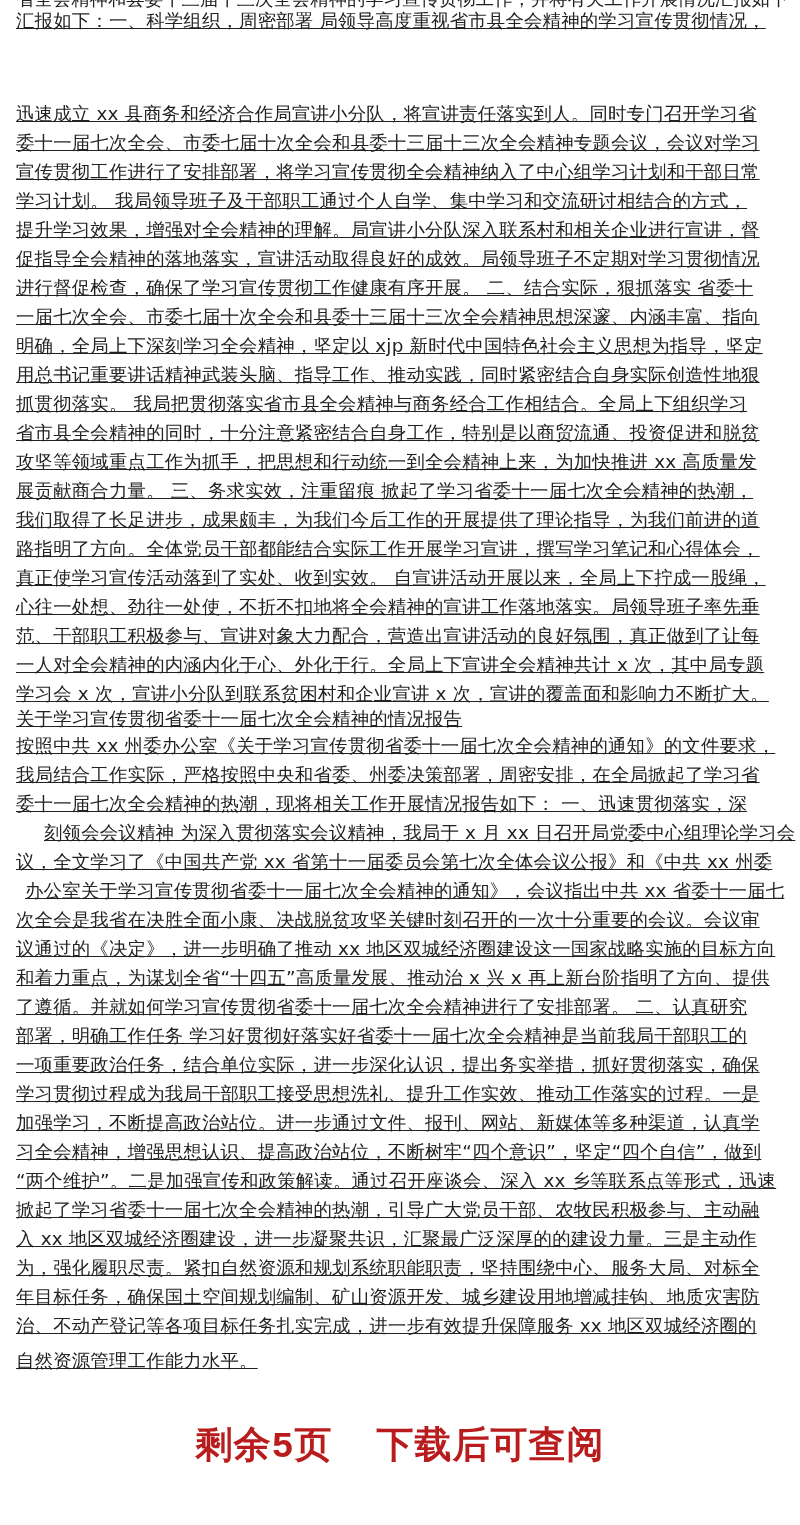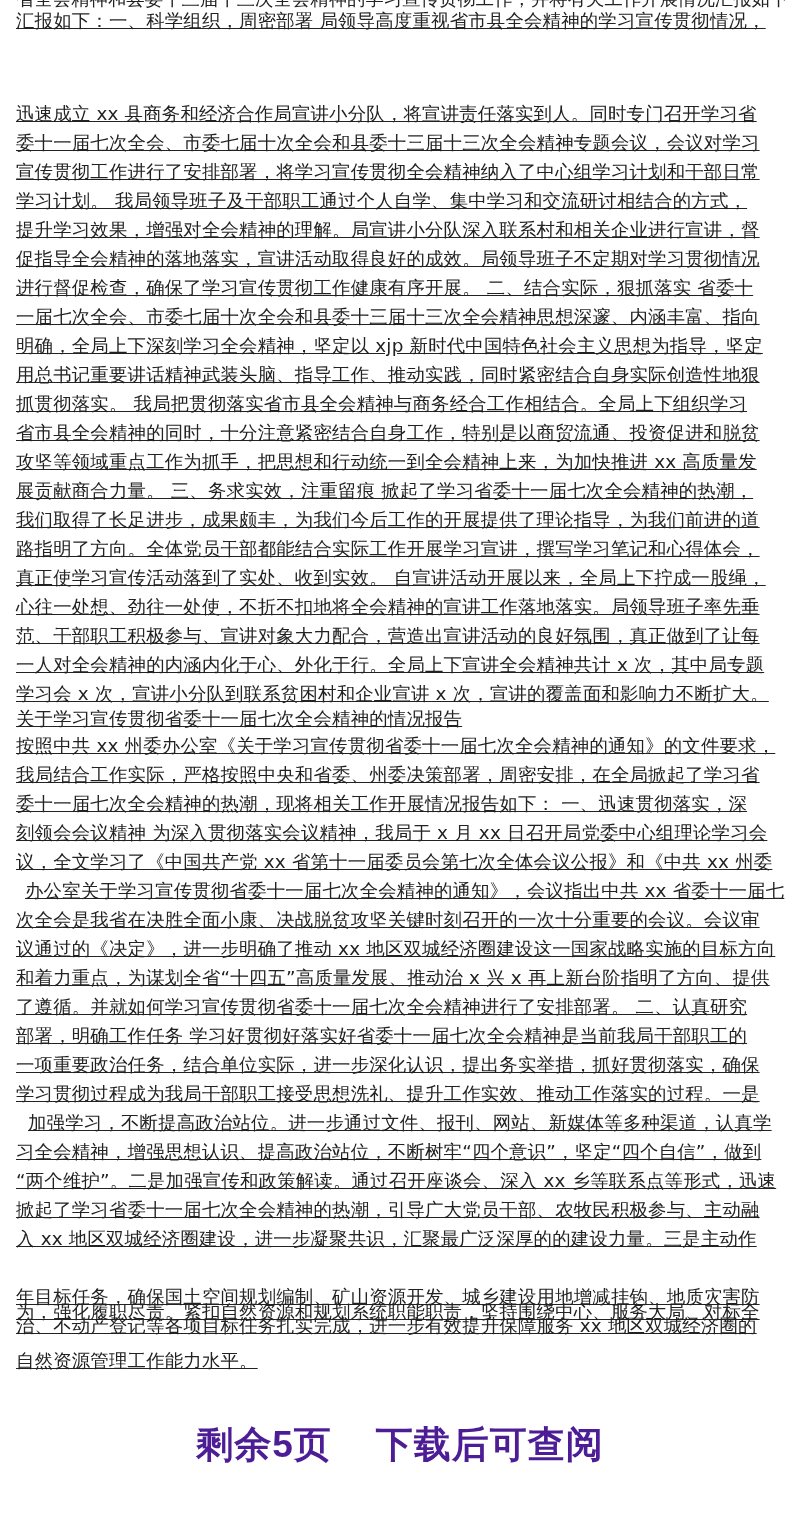--- a/index.html
+++ b/index.html
@@ -1,20 +1,20 @@
 <!DOCTYPE html>
 <html><head>
 <meta charset="utf-8">
 <style>
   html, body { margin: 0; padding: 0; background: #ffffff; }
   body { width: 800px; height: 1525px; position: relative; overflow: hidden; font-family: "DejaVu Sans", "Liberation Sans", sans-serif; color: #222; }
   .doc { position: absolute; left: 16px; top: 0; width: 772px; }
   .line { position: absolute; left: 0; height: 29px; line-height: 29px; font-size: 18.4px; white-space: nowrap; letter-spacing: 0.2px; text-decoration: underline; }
   .cutline { position: absolute; left: 16px; top: -16px; width: 772px; height: 29px; line-height: 29px; font-size: 18.4px; white-space: nowrap; overflow: hidden; color: #222; }
-  .footer { position: absolute; left: 0; top: 1420px; width: 800px; text-align: center; font-size: 37px; font-weight: bold; color: #4c1d95; font-family: Liberation Sans, sans-serif; letter-spacing: 1px; }
+  .footer { position: absolute; left: 0; top: 1420px; width: 800px; text-align: center; font-size: 37px; font-weight: bold; color: #b91c1c; font-family: Liberation Mono, monospace; letter-spacing: 1px; }
   .footer span { display: inline-block; }
   .footer .gap { width: 44px; }
 </style>
 </head>
 <body>
 
 <div class="cutline">省全会精神和县委十三届十三次全会精神的学习宣传贯彻工作，并将有关工作开展情况汇报如下</div>
 
 <div class="doc" id="doc">
     <div class="line" style="top: 6px;">汇报如下：一、科学组织，周密部署  局领导高度重视省市县全会精神的学习宣传贯彻情况，</div>
@@ -36,36 +36,36 @@
     <div class="line" style="top: 534px;">路指明了方向。全体党员干部都能结合实际工作开展学习宣讲，撰写学习笔记和心得体会，</div>
     <div class="line" style="top: 563px;">真正使学习宣传活动落到了实处、收到实效。  自宣讲活动开展以来，全局上下拧成一股绳，</div>
     <div class="line" style="top: 592px;">心往一处想、劲往一处使，不折不扣地将全会精神的宣讲工作落地落实。局领导班子率先垂</div>
     <div class="line" style="top: 621px;">范、干部职工积极参与、宣讲对象大力配合，营造出宣讲活动的良好氛围，真正做到了让每</div>
     <div class="line" style="top: 650px;">一人对全会精神的内涵内化于心、外化于行。全局上下宣讲全会精神共计 x 次，其中局专题</div>
     <div class="line" style="top: 679px;">学习会 x 次，宣讲小分队到联系贫困村和企业宣讲 x 次，宣讲的覆盖面和影响力不断扩大。</div>
     <div class="line" style="top: 704px;">关于学习宣传贯彻省委十一届七次全会精神的情况报告</div>
     <div class="line" style="top: 731px;">按照中共 xx 州委办公室《关于学习宣传贯彻省委十一届七次全会精神的通知》的文件要求，</div>
     <div class="line" style="top: 760px;">我局结合工作实际，严格按照中央和省委、州委决策部署，周密安排，在全局掀起了学习省</div>
     <div class="line" style="top: 789px;">委十一届七次全会精神的热潮，现将相关工作开展情况报告如下：  一、迅速贯彻落实，深</div>
-    <div class="line" style="top: 818px;">刻领会会议精神  为深入贯彻落实会议精神，我局于 x 月 xx 日召开局党委中心组理论学习会</div>
+    <div class="line" style="top: 818px; margin-left: 28px;">刻领会会议精神  为深入贯彻落实会议精神，我局于 x 月 xx 日召开局党委中心组理论学习会</div>
     <div class="line" style="top: 847px;">议，全文学习了《中国共产党 xx 省第十一届委员会第七次全体会议公报》和《中共 xx 州委</div>
     <div class="line" style="top: 876px; margin-left: 9px;">办公室关于学习宣传贯彻省委十一届七次全会精神的通知》，会议指出中共 xx 省委十一届七</div>
     <div class="line" style="top: 905px;">次全会是我省在决胜全面小康、决战脱贫攻坚关键时刻召开的一次十分重要的会议。会议审</div>
     <div class="line" style="top: 934px;">议通过的《决定》，进一步明确了推动 xx 地区双城经济圈建设这一国家战略实施的目标方向</div>
     <div class="line" style="top: 963px;">和着力重点，为谋划全省“十四五”高质量发展、推动治 x 兴 x 再上新台阶指明了方向、提供</div>
     <div class="line" style="top: 992px;">了遵循。并就如何学习宣传贯彻省委十一届七次全会精神进行了安排部署。  二、认真研究</div>
     <div class="line" style="top: 1021px;">部署，明确工作任务  学习好贯彻好落实好省委十一届七次全会精神是当前我局干部职工的</div>
     <div class="line" style="top: 1050px;">一项重要政治任务，结合单位实际，进一步深化认识，提出务实举措，抓好贯彻落实，确保</div>
     <div class="line" style="top: 1079px;">学习贯彻过程成为我局干部职工接受思想洗礼、提升工作实效、推动工作落实的过程。一是</div>
-    <div class="line" style="top: 1108px; margin-left: 12px;">加强学习，不断提高政治站位。进一步通过文件、报刊、网站、新媒体等多种渠道，认真学</div>
+    <div class="line" style="top: 1108px;">加强学习，不断提高政治站位。进一步通过文件、报刊、网站、新媒体等多种渠道，认真学</div>
     <div class="line" style="top: 1137px;">习全会精神，增强思想认识、提高政治站位，不断树牢“四个意识”，坚定“四个自信”，做到</div>
     <div class="line" style="top: 1166px;">“两个维护”。二是加强宣传和政策解读。通过召开座谈会、深入 xx 乡等联系点等形式，迅速</div>
     <div class="line" style="top: 1195px;">掀起了学习省委十一届七次全会精神的热潮，引导广大党员干部、农牧民积极参与、主动融</div>
     <div class="line" style="top: 1224px;">入 xx 地区双城经济圈建设，进一步凝聚共识，汇聚最广泛深厚的的建设力量。三是主动作</div>
-    <div class="line" style="top: 1253px; margin-top: 44px;">为，强化履职尽责。紧扣自然资源和规划系统职能职责，坚持围绕中心、服务大局、对标全</div>
+    <div class="line" style="top: 1253px;">为，强化履职尽责。紧扣自然资源和规划系统职能职责，坚持围绕中心、服务大局、对标全</div>
     <div class="line" style="top: 1282px;">年目标任务，确保国土空间规划编制、矿山资源开发、城乡建设用地增减挂钩、地质灾害防</div>
     <div class="line" style="top: 1311px;">治、不动产登记等各项目标任务扎实完成，进一步有效提升保障服务 xx 地区双城经济圈的</div>
     <div class="line" style="top: 1340px; margin-top: 6px;">自然资源管理工作能力水平。</div>
   </div>
 
 <div class="footer">
   <span>剩余5页</span><span class="gap"></span><span>下载后可查阅</span>
 </div>
 
 </body></html>

